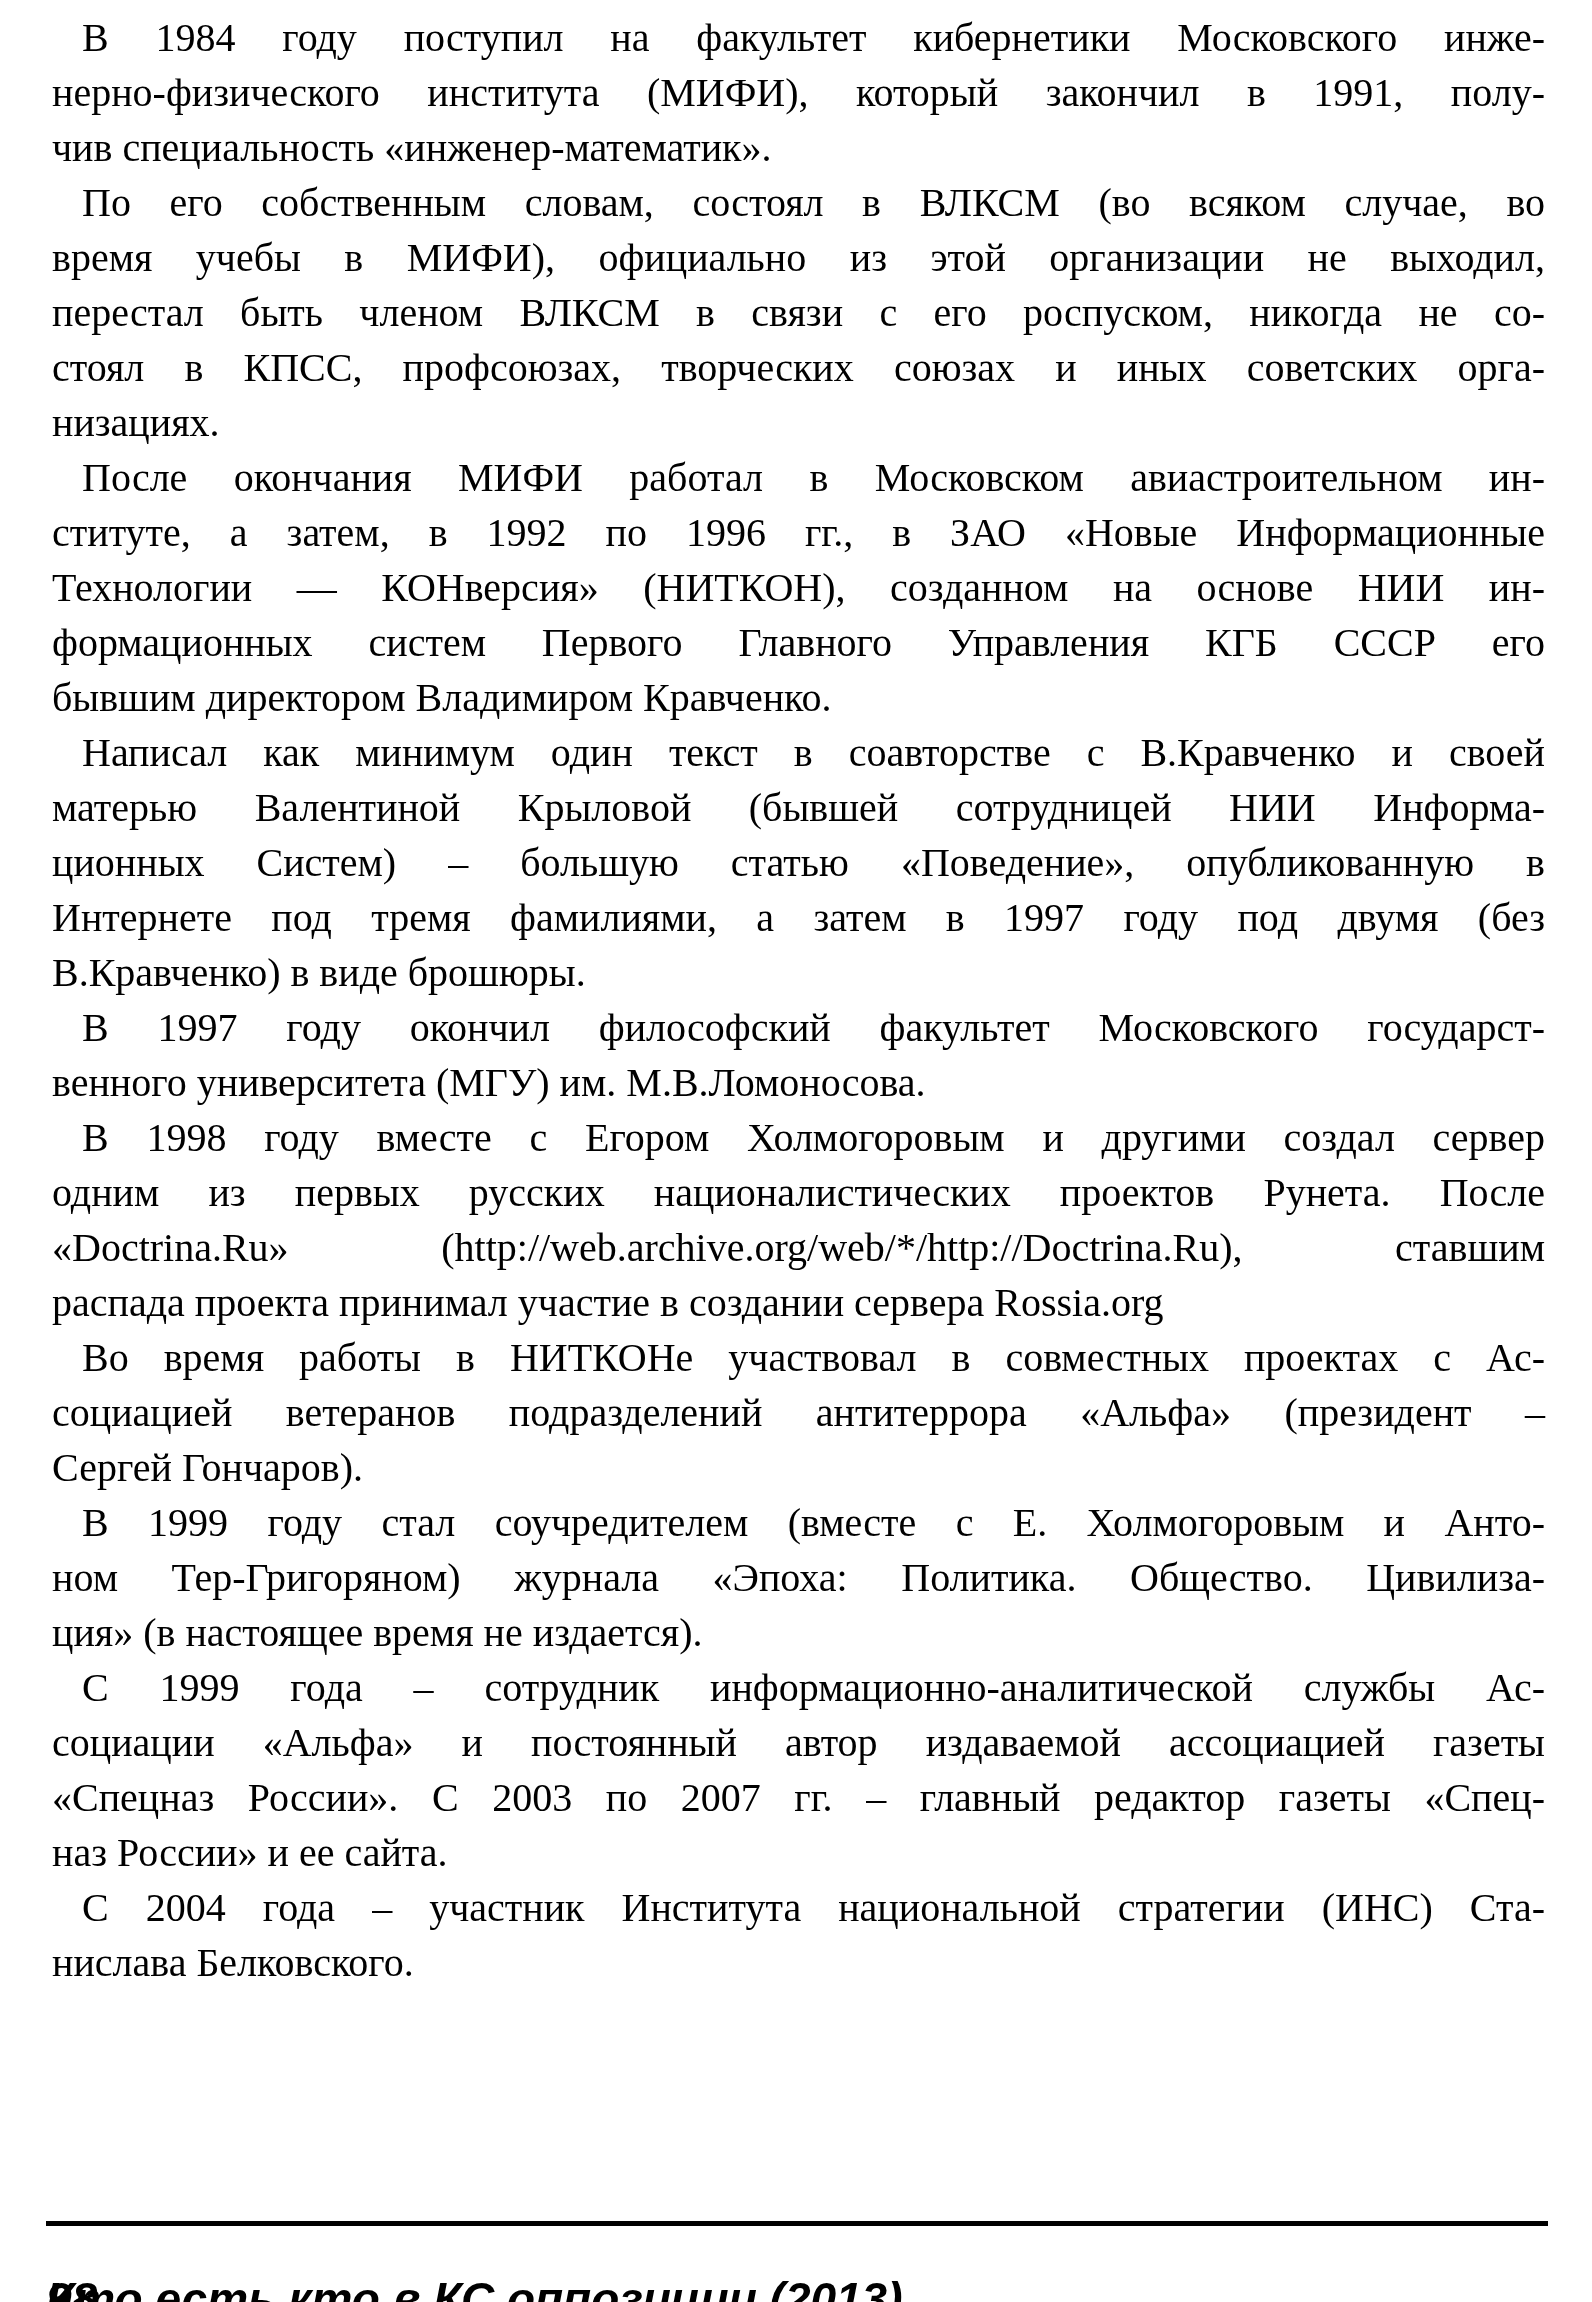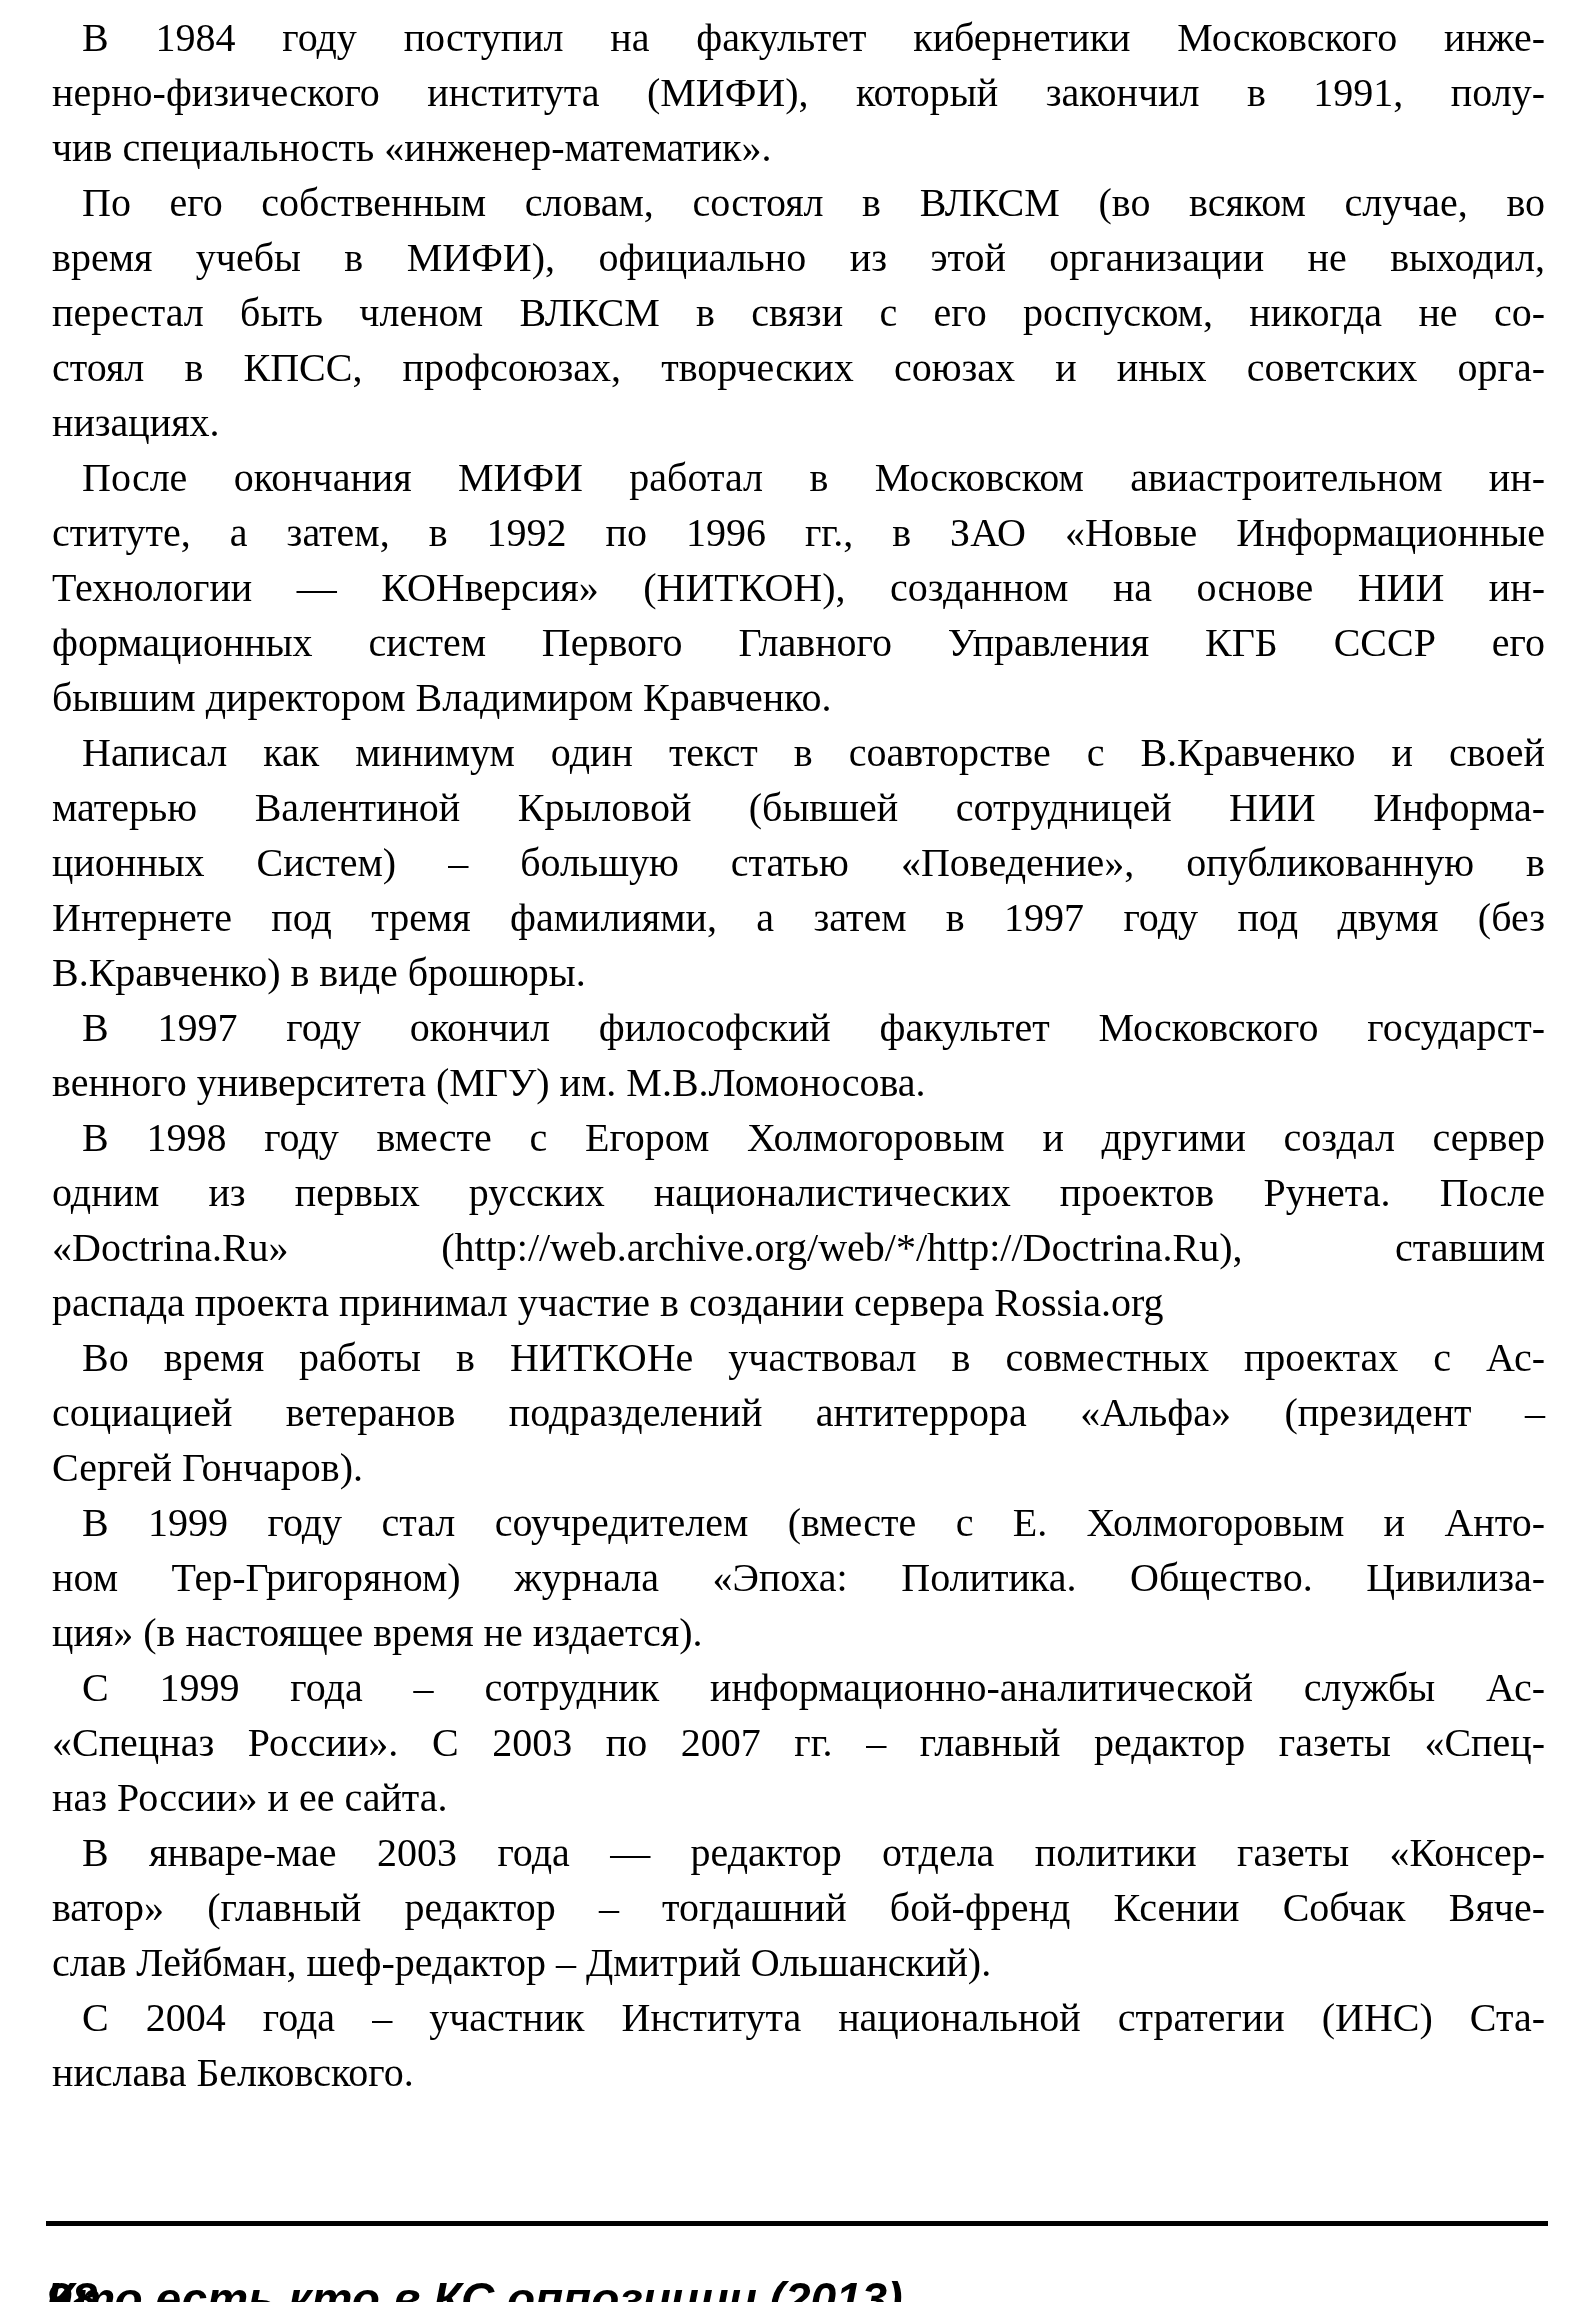--- a/index.html
+++ b/index.html
@@ -125,29 +125,25 @@
     </p>
 
     <p>
       <span class="line first">В 1999 году стал соучредителем (вместе с Е. Холмогоровым и Анто-</span>
       <span class="line">ном Тер-Григоряном) журнала «Эпоха: Политика. Общество. Цивилиза-</span>
       <span class="line last">ция» (в настоящее время не издается).</span>
     </p>
 
     <p>
       <span class="line first">С 1999 года – сотрудник информационно-аналитической службы Ас-</span>
+      <span class="line">социации «Альфа» и постоянный автор издаваемой ассоциацией газеты</span>
       <span class="line">«Спецназ России». С 2003 по 2007 гг. – главный редактор газеты «Спец-</span>
       <span class="line last">наз России» и ее сайта.</span>
     </p>
 
-    <p>
-      <span class="line first">В январе-мае 2003 года — редактор отдела политики газеты «Консер-</span>
-      <span class="line">ватор» (главный редактор – тогдашний бой-френд Ксении Собчак Вяче-</span>
-      <span class="line last">слав Лейбман, шеф-редактор – Дмитрий Ольшанский).</span>
-    </p>
 
     <p>
       <span class="line first">С 2004 года – участник Института национальной стратегии (ИНС) Ста-</span>
       <span class="line last">нислава Белковского.</span>
     </p>
 
   </section>
 
   <footer>
     <div class="footer-rule"></div>

